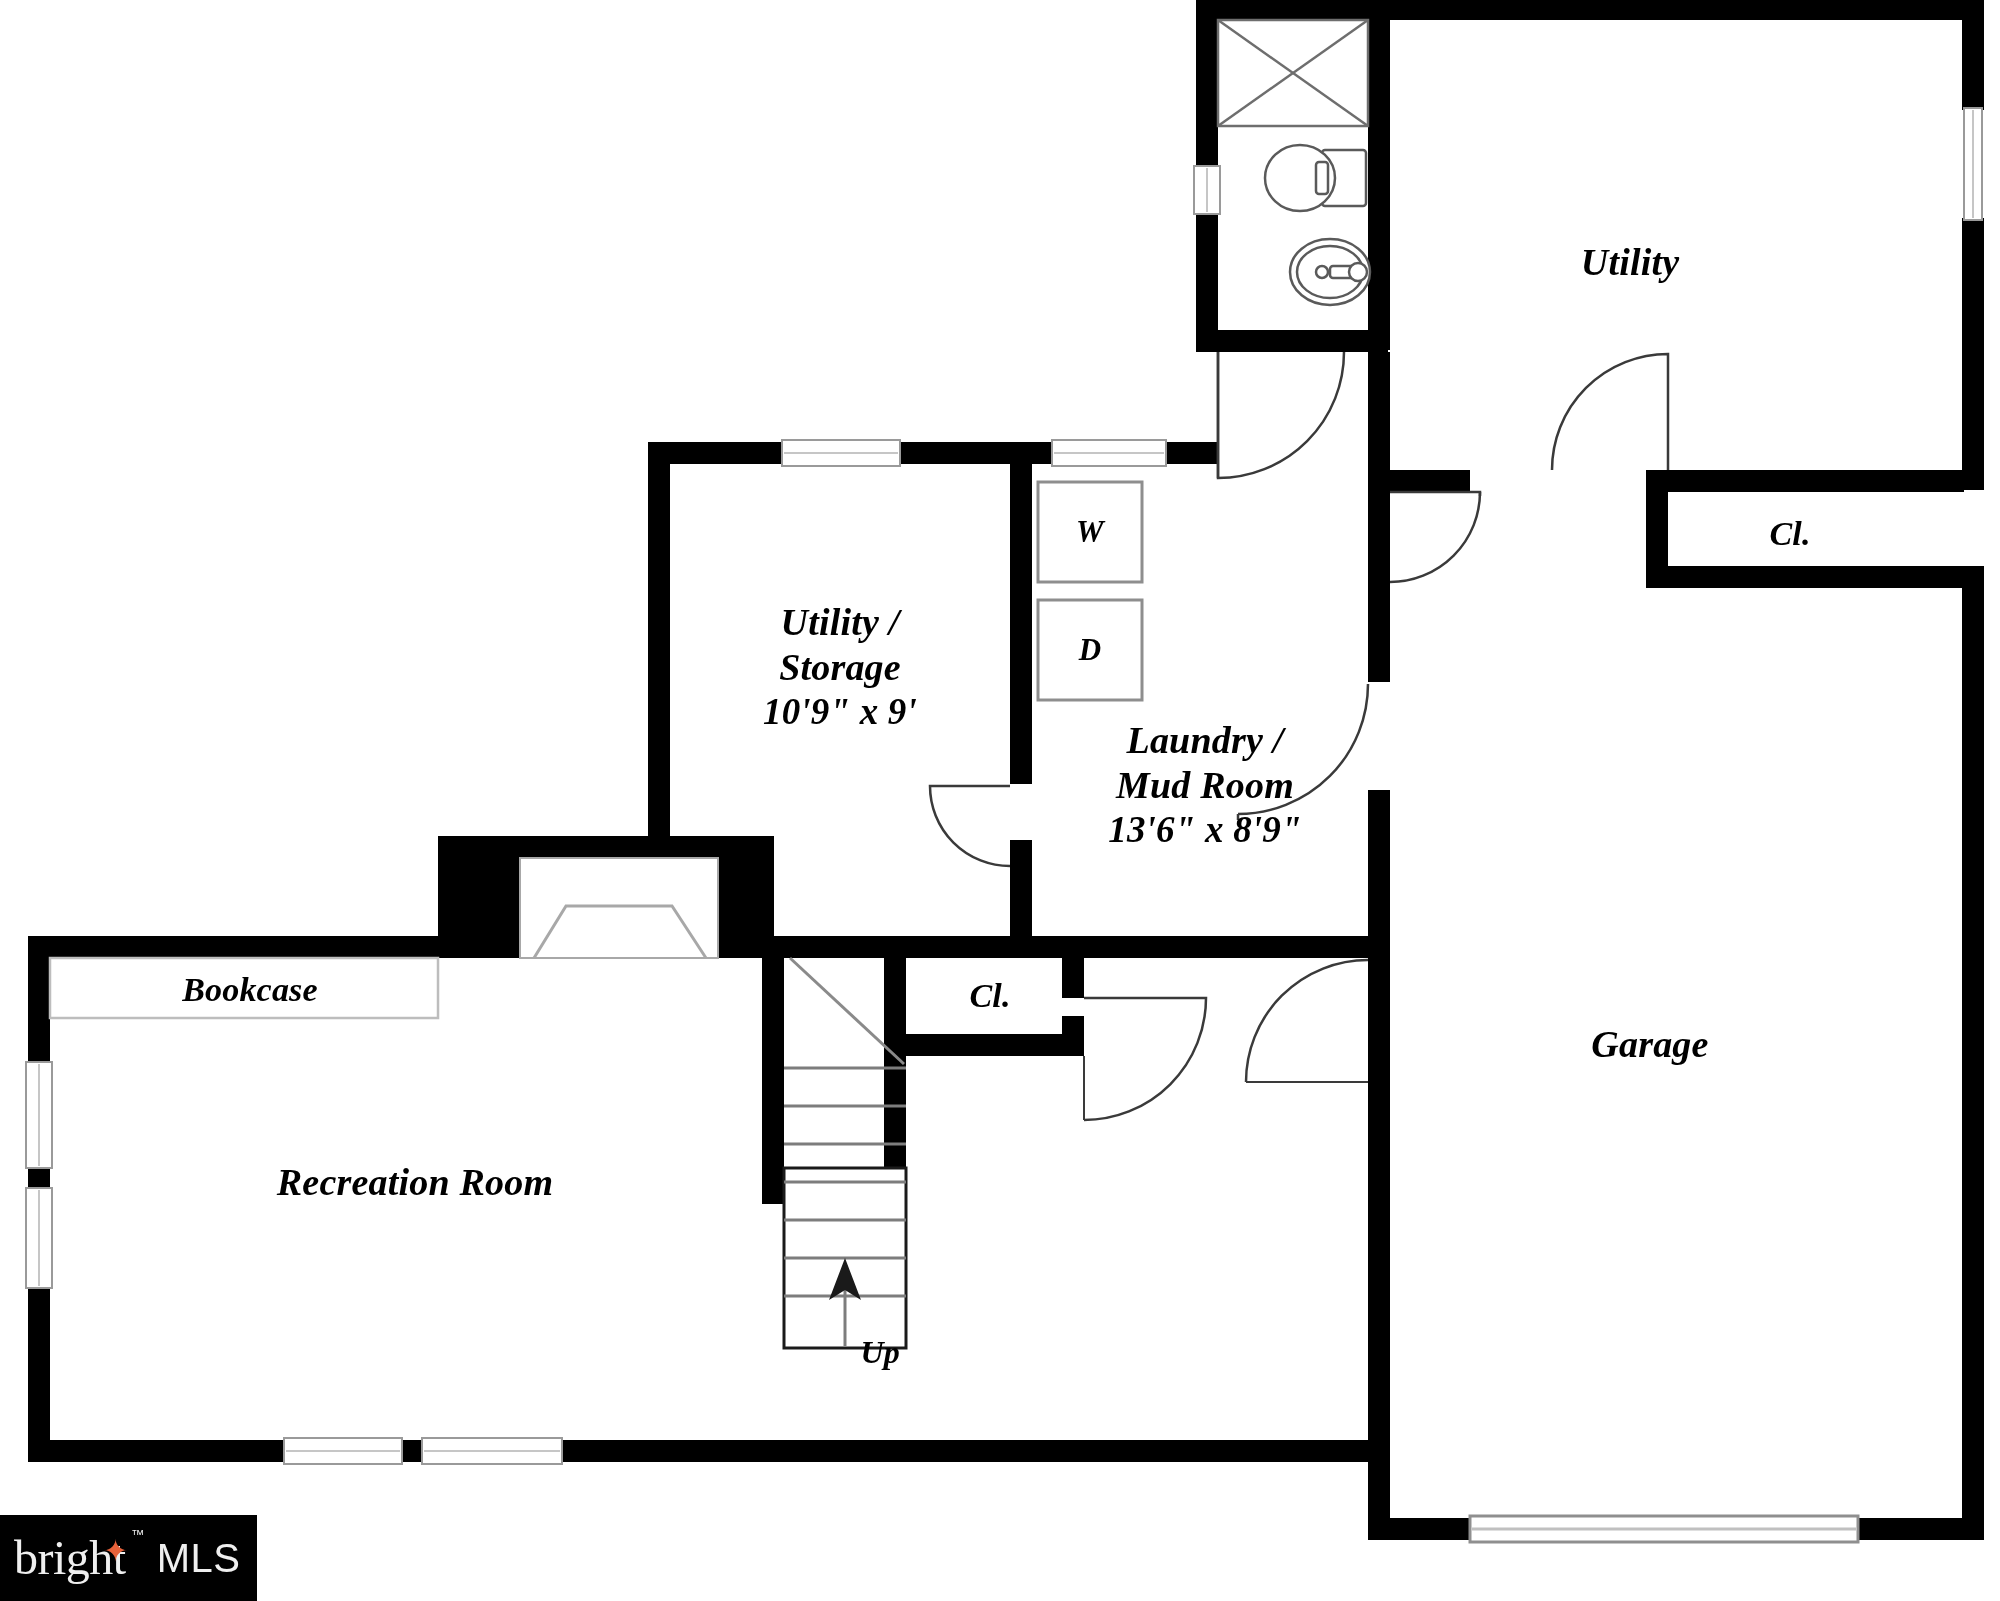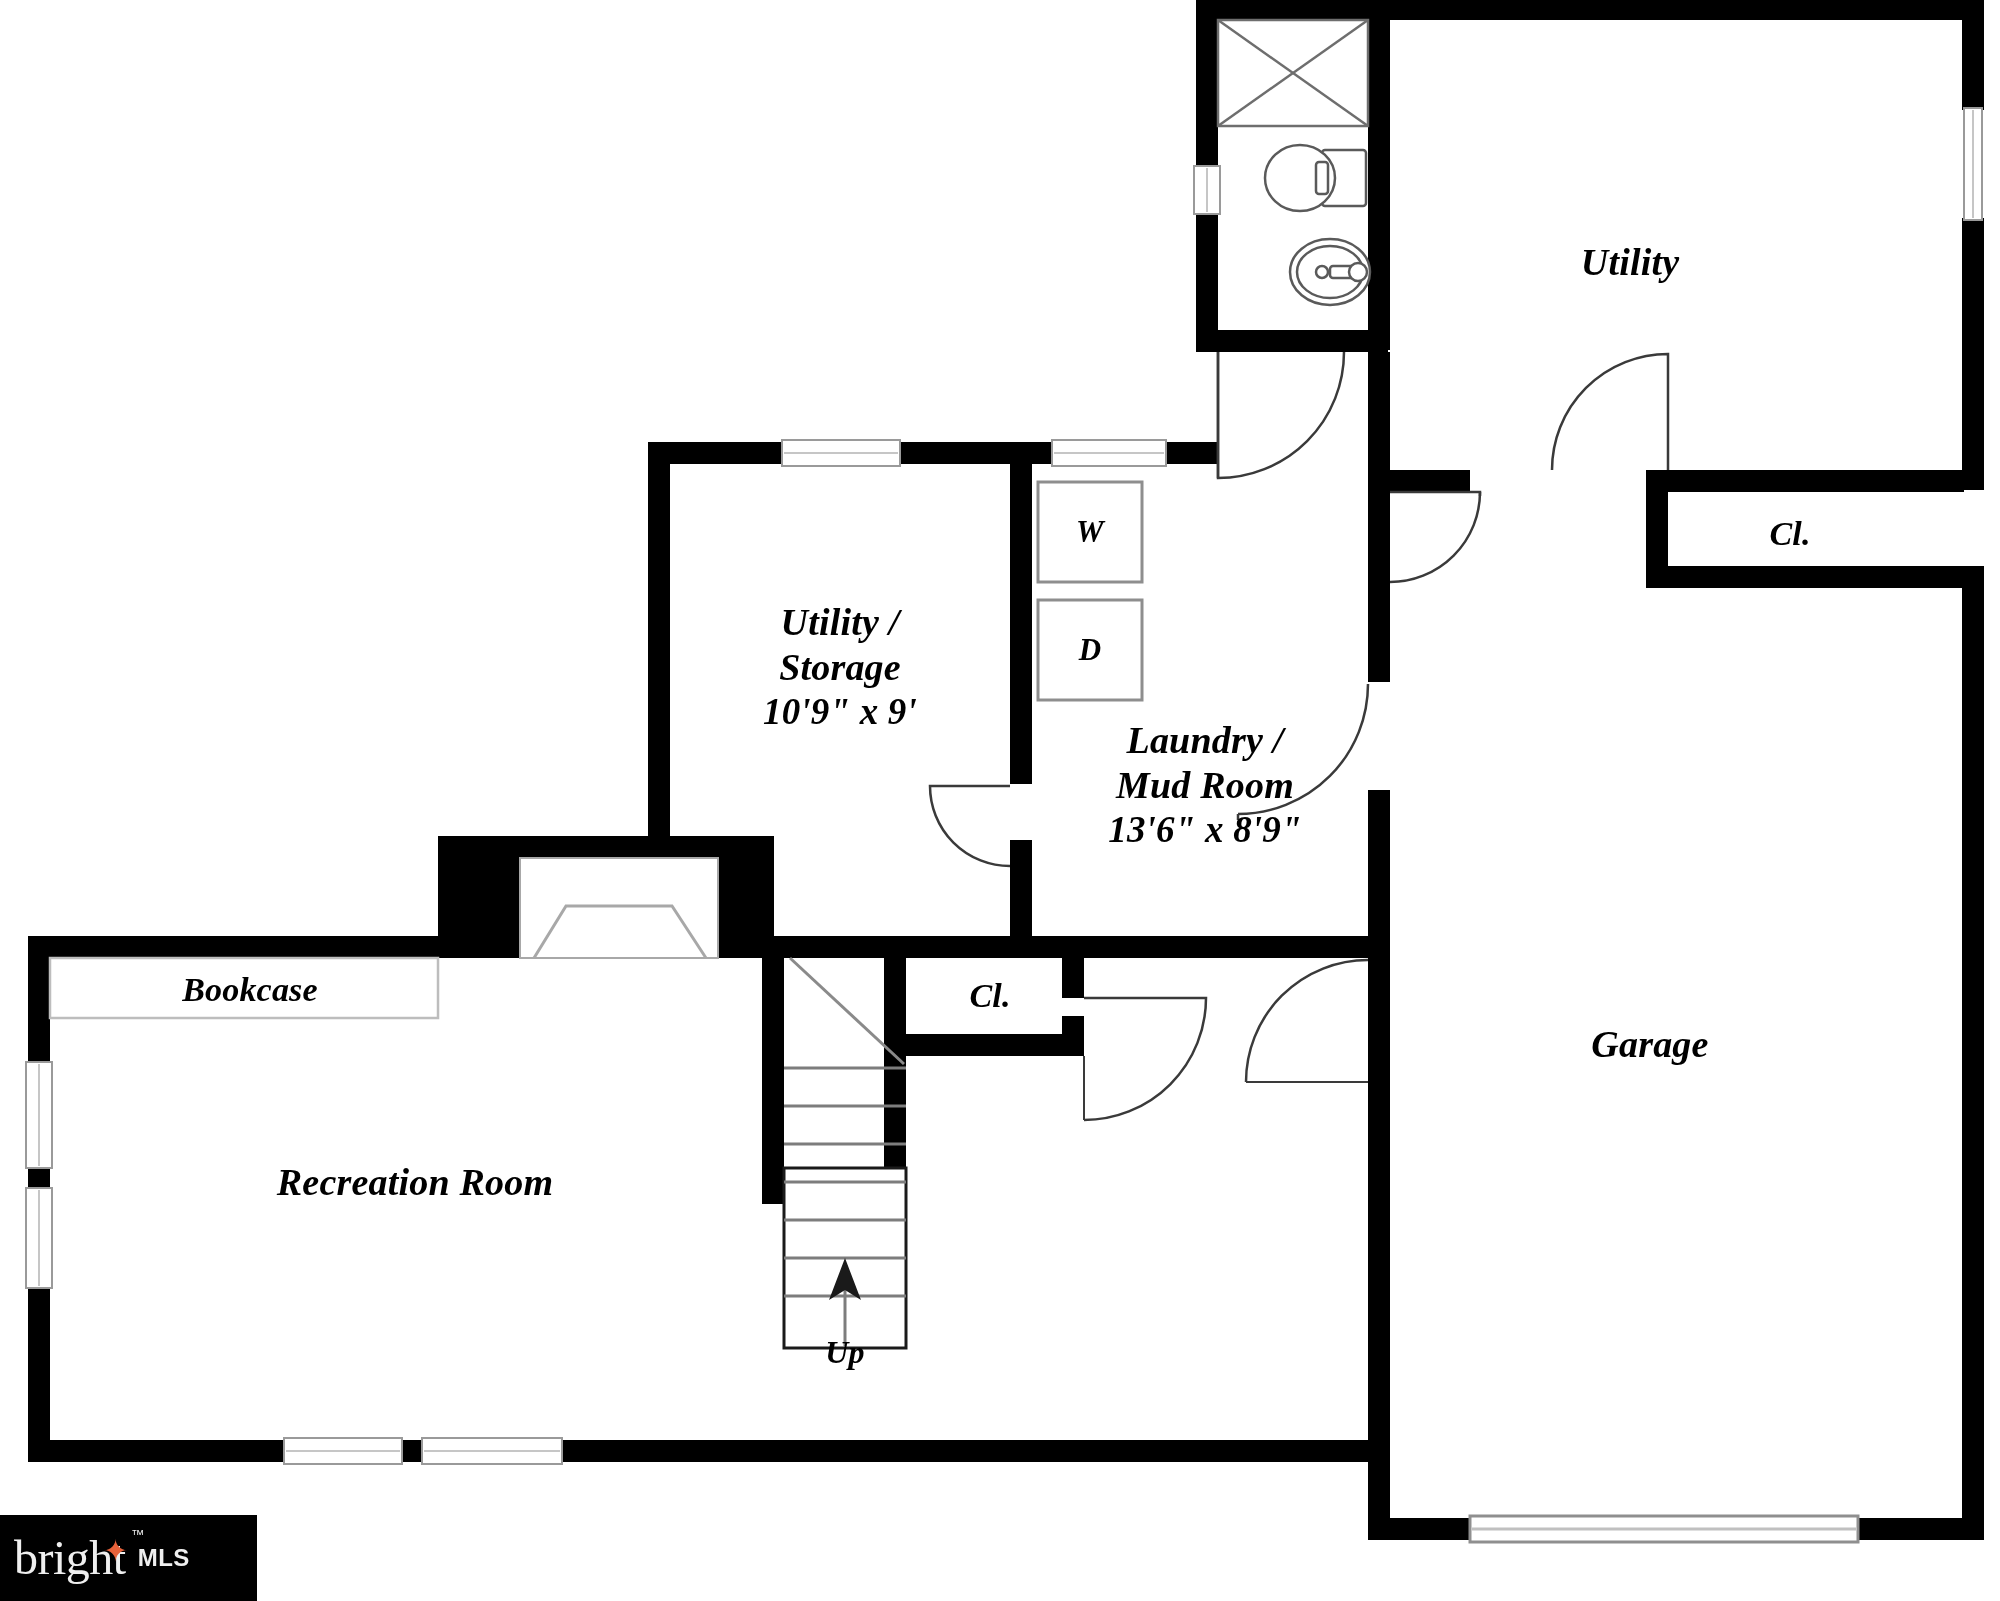--- a/index.html
+++ b/index.html
@@ -36,22 +36,22 @@
     letter-spacing:-0.5px;
   }
   .logo .star{
     position:absolute;right:-2px;top:2px;color:#e8623a;font-size:30px;line-height:1;
   }
   .logo .tm{
     position:absolute;right:-18px;top:-6px;color:#efefef;font-size:13px;
     font-family:"Liberation Sans",sans-serif;
   }
   .logo .mls{
-    margin-left:12px;color:#efefef;font-size:24px;
-    font-family:"Liberation Sans",sans-serif;font-weight:700;letter-spacing:.5px;
+    margin-left:31px;color:#efefef;font-size:40px;
+    font-family:"Liberation Sans",sans-serif;font-weight:400;letter-spacing:.5px;
   }
 </style>
 </head>
 <body>
 
 <svg id="plan" viewBox="0 0 2000 1601" xmlns="http://www.w3.org/2000/svg">
 
   <rect x="0" y="0" width="2000" height="1601" fill="#ffffff"></rect>
 
   <g fill="#000000">
@@ -279,21 +279,21 @@
 </div>
 
 <div class="label appl" style="left:1038px;top:514px;width:104px;">
   <span>W</span>
 </div>
 
 <div class="label appl" style="left:1038px;top:632px;width:104px;">
   <span>D</span>
 </div>
 
-<div class="label up" style="left:790px;top:1334px;width:110px;">
+<div class="label up" style="left:790px;top:1334px;width:110px;text-align:right;">
   <span>Up</span>
 </div>
 
 <div class="logo">
   <span class="wordmark">
     <span>bright</span>
     <span class="star">✦</span>
     <span class="tm">™</span>
   </span>
   <span class="mls">MLS</span>

